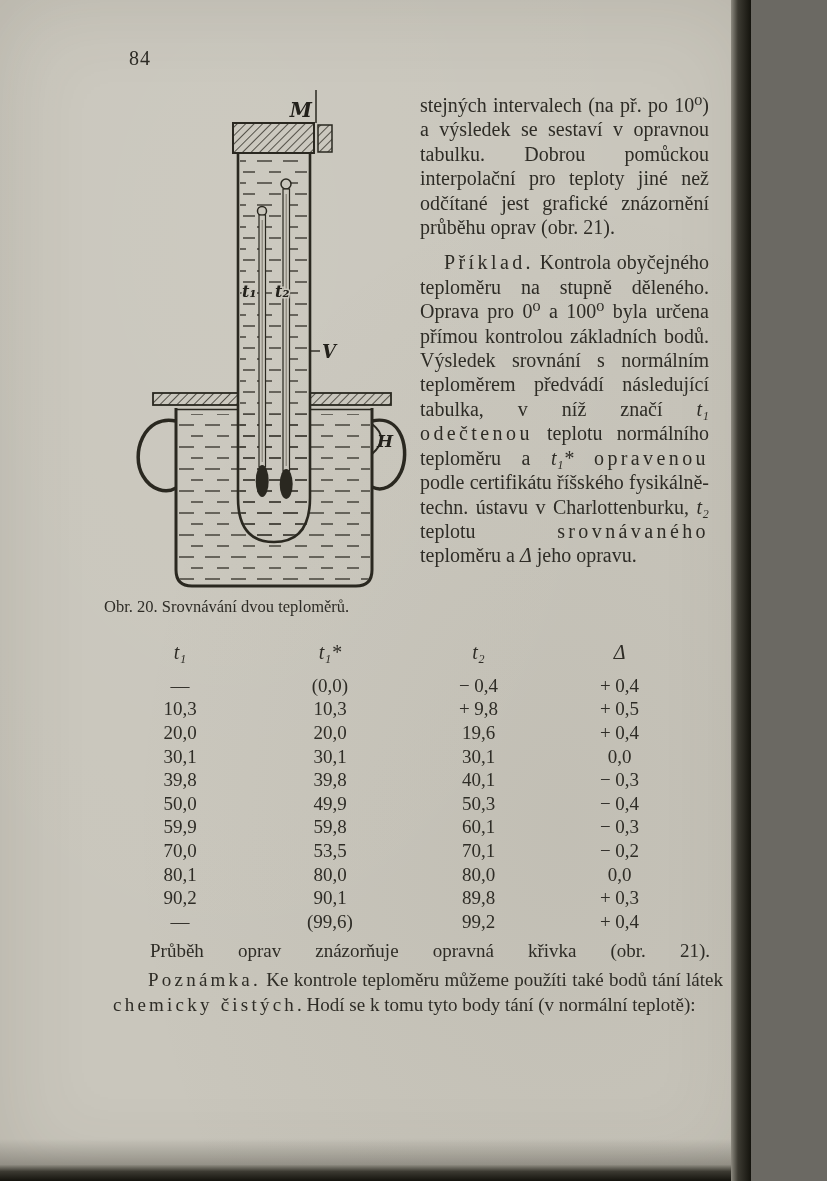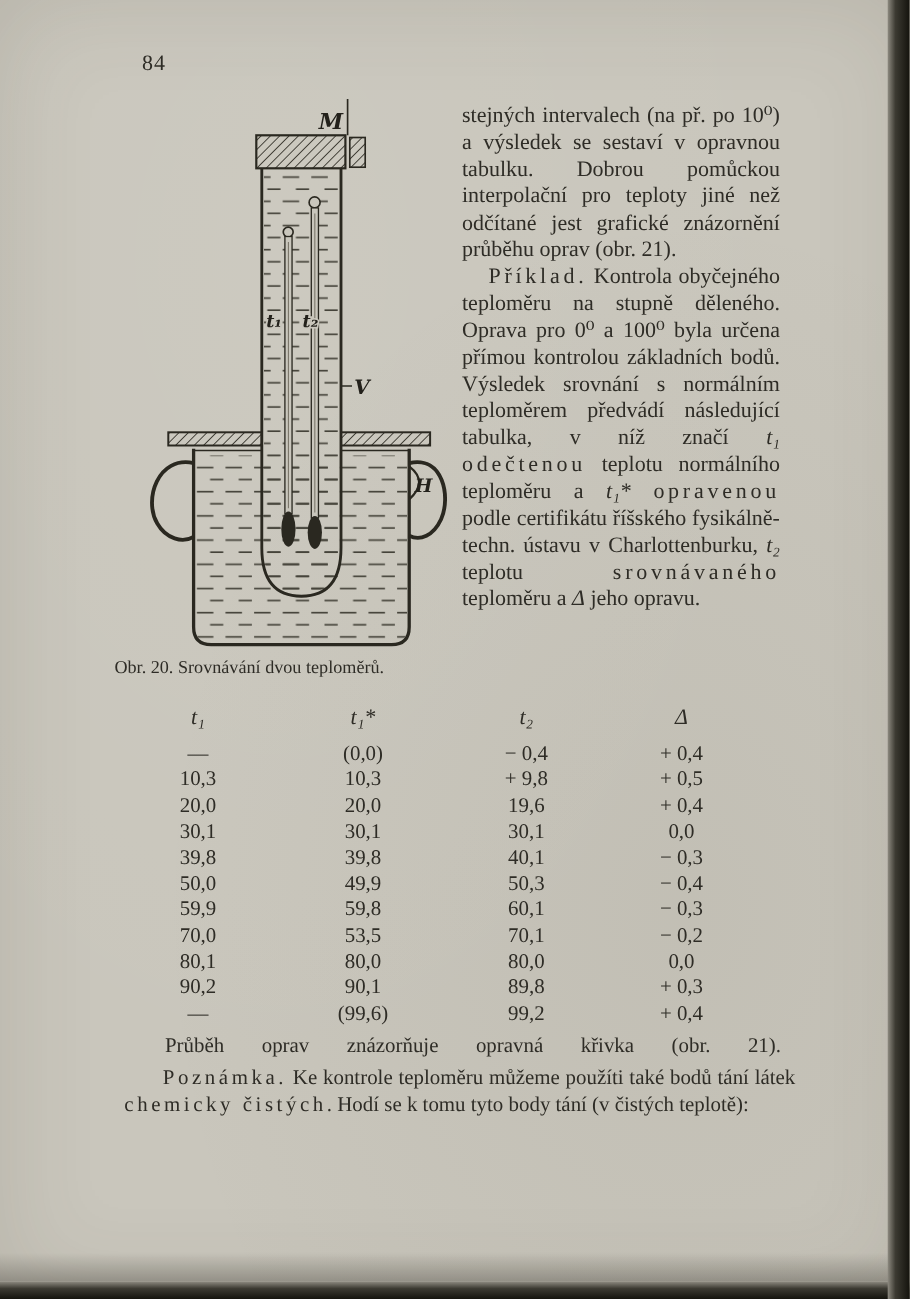--- a/index.html
+++ b/index.html
@@ -1,21 +1,21 @@
 <!DOCTYPE html>
 <html><head>
 <meta charset="utf-8">
 <style>
   * { box-sizing: border-box; }
   html, body { margin: 0; padding: 0; }
   body { background: #6b6963; font-family: "Liberation Serif", "DejaVu Serif", serif; }
 
   .page {
     position: relative;
-    width: 827px;
+    width: 751px;
     height: 1181px;
     overflow: hidden;
     color: #2e2c26;
     background:
       radial-gradient(ellipse at 30% 20%, rgba(255,255,250,0.06), transparent 60%),
       radial-gradient(ellipse at 75% 70%, rgba(80,75,60,0.06), transparent 55%),
       #c9c6bc;
     box-shadow: inset 0 0 90px rgba(70,65,50,0.14);
     padding-left: 33px;
   }
@@ -30,21 +30,21 @@
   .caption {
     position: absolute; left: 104px; top: 597px; width: 316px;
     text-align: left; font-size: 16.5px;
   }
 
   .rightcol {
     position: absolute; left: 420px; top: 93px; width: 289px;
     font-size: 20px; line-height: 24.4px; text-align: justify;
   }
   .rightcol p { margin: 0; }
-  .rightcol p.indent { text-indent: 24px; }
+  .rightcol p.indent { margin-top: 11px; text-indent: 24px; }
 
   .sp { letter-spacing: 0.17em; }
 
   .tablewrap { position: absolute; left: 105px; top: 641px; width: 582px; }
   .tablewrap table { width: 100%; border-collapse: collapse; }
   .tablewrap th {
     font-style: italic; font-weight: normal; font-size: 20px;
     padding: 0 0 10px 0; text-align: center;
   }
   .tablewrap td {
@@ -245,19 +245,19 @@
             <td>+ 0,4</td>
           </tr>
         </tbody>
     </table>
   </div>
 
   <p class="p3">Průběh oprav znázorňuje opravná křivka (obr. 21).</p>
 
   <p class="p4"><span class="sp">Poznámka.</span>
     <span>Ke kontrole teploměru můžeme použíti také bodů tání látek</span>
-    <span class="sp">chemicky čistých</span><span>. Hodí se k tomu tyto body tání (v čistých teplotě):</span></p>
+    <span class="sp">chemicky čistých</span><span>. Hodí se k tomu tyto body tání (v normální teplotě):</span></p>
 
   <div class="edge-bottom-soft"></div>
   <div class="edge-bottom"></div>
   <div class="edge-right"></div>
 
 </div>
 
 </body></html>

